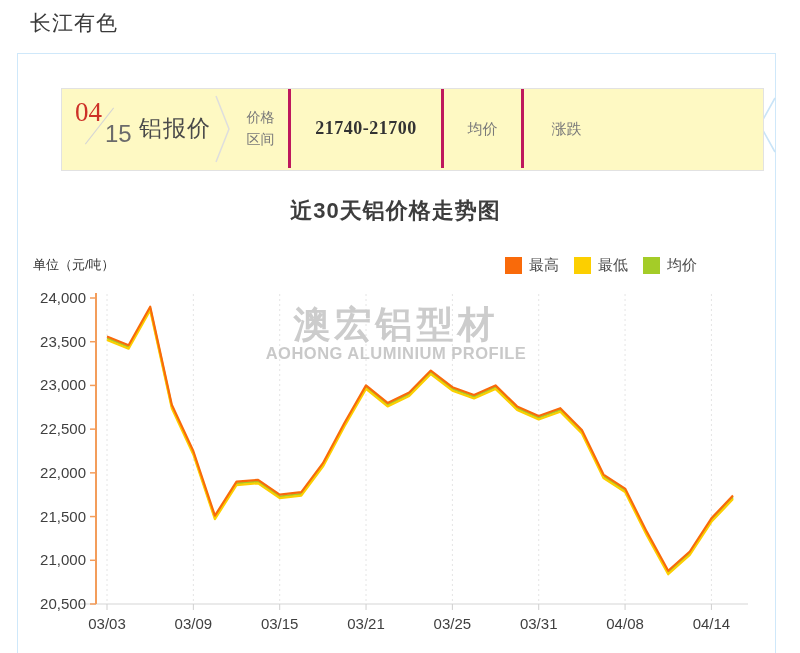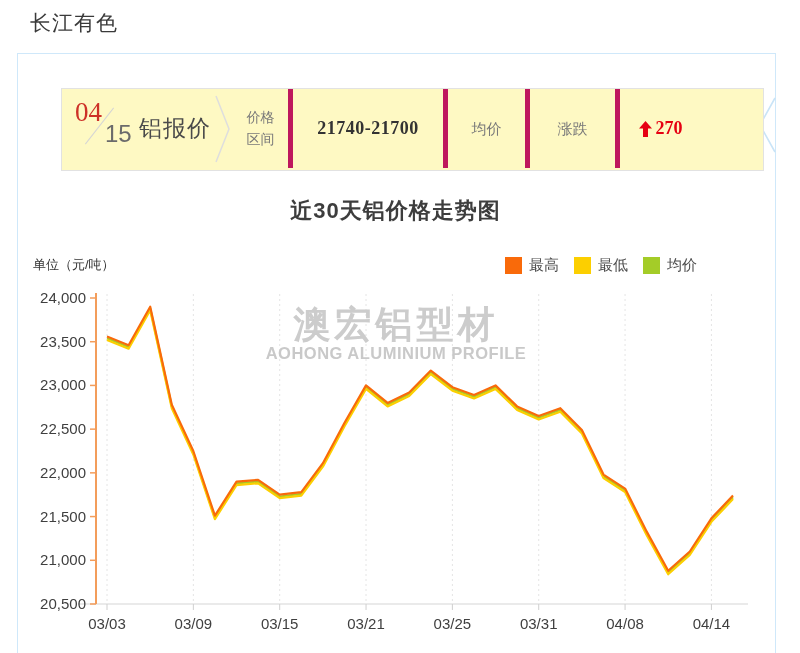--- a/index.html
+++ b/index.html
@@ -9,21 +9,21 @@
   #panel{position:absolute;left:17px;top:53px;width:757px;height:610px;border:1px solid #cfe8fa;background:#fff;}
   
   #quote-bar{position:absolute;left:61px;top:88px;width:701px;height:81px;border:1px solid #e2e2e2;background:#fef9c3;}
   #date-month{position:absolute;left:13px;top:8px;font-family:"Liberation Serif",serif;font-size:27px;color:#cd3128;}
   #date-day{position:absolute;left:43px;top:31px;font-family:Liberation Sans, sans-serif;font-size:24px;color:#6b6b6b;}
   #date-slash{position:absolute;left:37px;top:14px;width:1px;height:46px;background:#d5d5d5;transform:rotate(38deg);}
   #product-name{position:absolute;left:77px;top:24px;font-size:23px;color:#4a4a4a;letter-spacing:1px;}
   #crumb-arrow{position:absolute;left:152px;top:4px;}
   .cols{position:absolute;left:171px;top:0;height:79px;display:flex;align-items:center;}
   .col{height:60px;display:flex;flex-direction:column;justify-content:center;align-items:center;}
-  .col.divided{border-left:5px solid #be185d;height:79px;}
+  .col.divided{border-left:3px solid #be185d;height:79px;}
   .lab{font-size:14px;color:#7a7a7a;line-height:1.55;text-align:center;}
   .val{font-family:"Liberation Serif",serif;font-size:18px;font-weight:bold;color:#333;letter-spacing:.5px;}
   .chg{display:flex;align-items:center;gap:4px;font-family:"Liberation Serif",serif;
        font-size:18px;font-weight:bold;color:#e60012;}
   
   #chart-title{position:absolute;left:17px;top:196px;width:757px;text-align:center;
                font-size:22px;font-weight:bold;color:#3d3d3d;letter-spacing:1px;}
   #unit-label{position:absolute;left:33px;top:256px;font-size:13px;color:#333;}
   #legend{position:absolute;left:505px;top:256px;display:flex;gap:15px;}
   .legend-item{display:flex;align-items:center;gap:7px;}
@@ -57,28 +57,20 @@
       <span class="lab">区间</span>
     </div>
     <div class="col divided" style="width:150px;">
       <span class="val">21740-21700</span>
     </div>
     <div class="col divided" style="width:77px;">
       <span class="lab" style="font-size:15px;">均价</span>
     </div>
     <div class="col divided" style="width:85px;">
       <span class="lab" style="font-size:15px;">涨跌</span>
-    </div>
-    <div class="col divided" style="width:81px;">
-      <span class="chg">
-        <svg width="13" height="16">
-          <polygon points="6.5,0 13,7.5 9,7.5 9,16 4,16 4,7.5 0,7.5" fill="#e60012"></polygon>
-        </svg>
-        <span>270</span>
-      </span>
     </div>
   </div>
 </div>
 
 <div id="chart-title">近30天铝价格走势图</div>
 <div id="unit-label">单位（元/吨）</div>
 <div id="legend">
     <div class="legend-item">
       <span class="legend-swatch" style="background: rgb(249, 106, 10);"></span>
       <span class="legend-label">最高</span>

